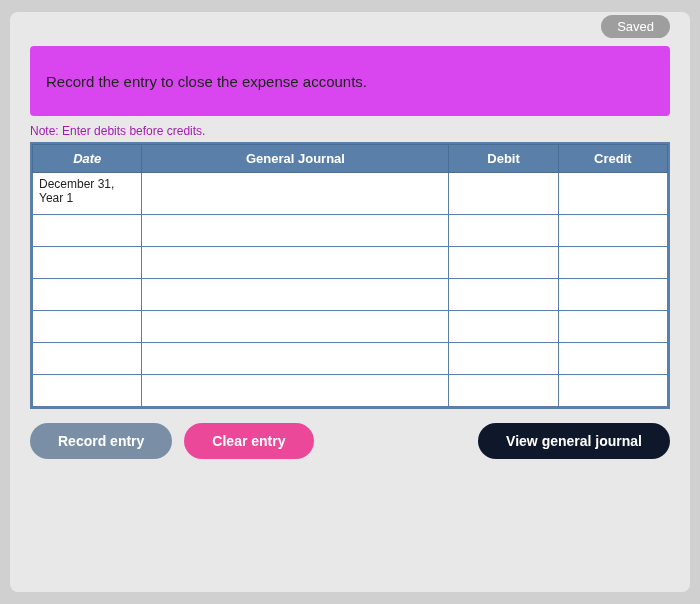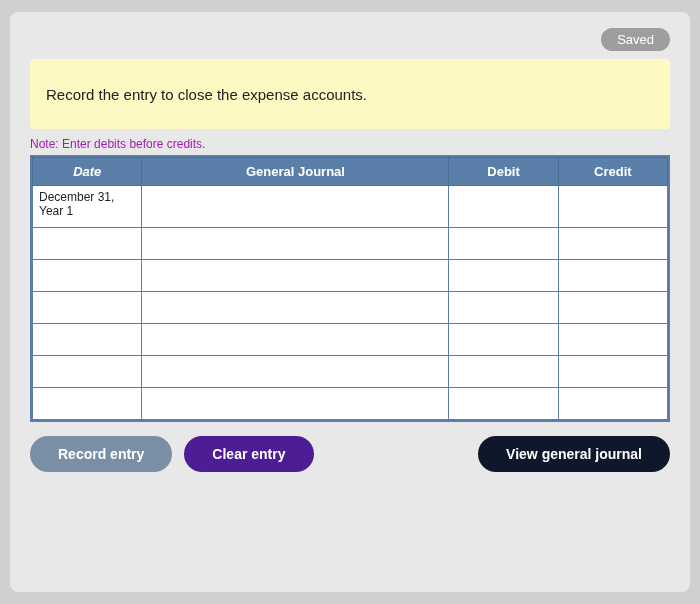--- a/index.html
+++ b/index.html
@@ -19,31 +19,31 @@
       height: 580px;
       border-radius: 8px;
       padding: 0;
       position: relative;
       display: flex;
       flex-direction: column;
     }
     .top-bar {
       display: flex;
       justify-content: flex-end;
-      padding: 16px 20px 8px 20px;
+      padding: 3px 20px 8px 20px;
     }
     .saved-badge {
       background: #9e9e9e;
       color: white;
       font-size: 13px;
       padding: 4px 16px;
       border-radius: 12px;
     }
     .instruction-area {
-      background: #fef9c3;
+      background: #d946ef;
       margin: 0 20px 0 20px;
       padding: 20px 16px 20px 16px;
       border-radius: 4px;
       font-size: 15px;
       color: #222;
       min-height: 70px;
       display: flex;
       align-items: center;
     }
     .instruction-text {
@@ -126,21 +126,21 @@
       padding: 10px 28px;
       font-size: 14px;
       cursor: pointer;
       font-weight: 700;
     }
     .btn-record {
       background: #7a8fa6;
       color: white;
     }
     .btn-clear {
-      background: #4c1d95;
+      background: #ec4899;
       color: white;
     }
     .btn-view {
       background: #0f172a;
       color: white;
       margin-left: auto;
     }
   </style>
 </head>
 <body>

